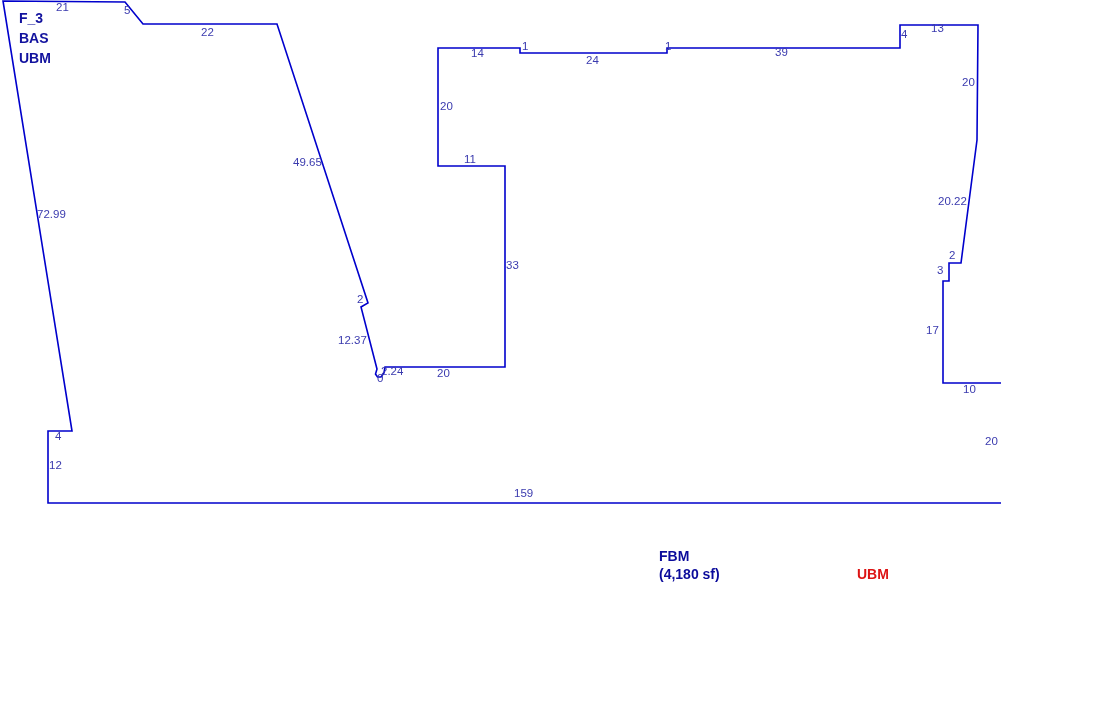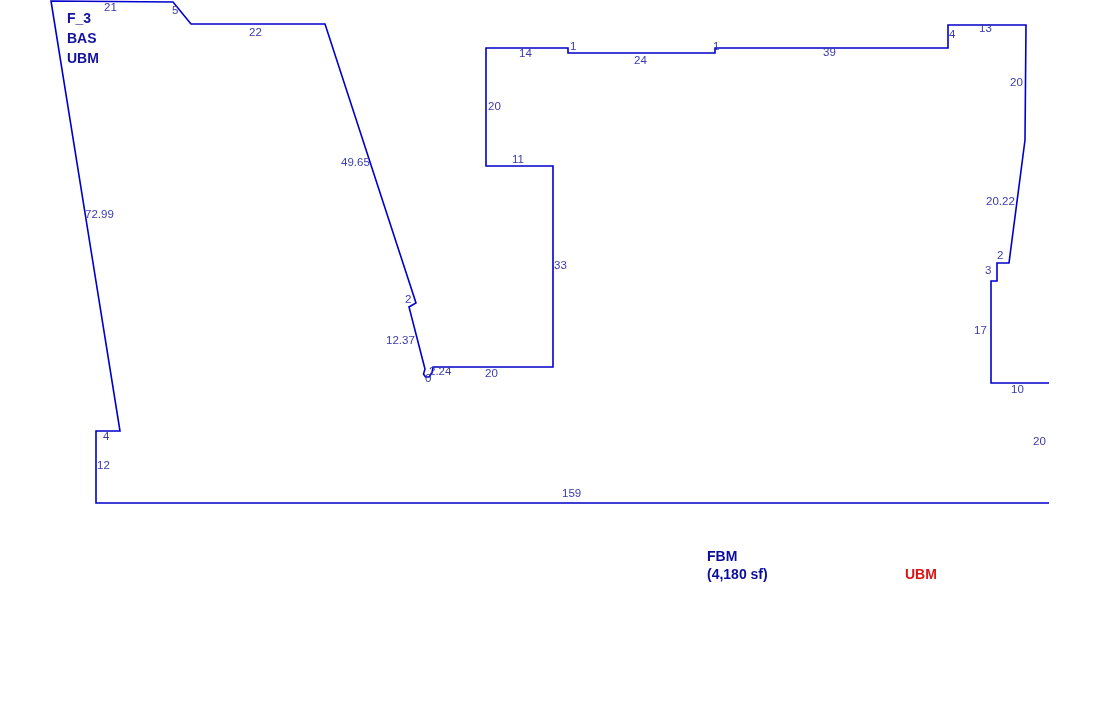--- a/index.html
+++ b/index.html
@@ -7,21 +7,20 @@
     padding: 0;
     background: #ffffff;
     font-family: "Liberation Sans", "DejaVu Sans", sans-serif;
   }
   .stage {
     position: relative;
     width: 1001px;
     height: 719px;
     background: #ffffff;
     overflow: hidden;
-    padding-left: 48px;
   }
   svg { display: block; }
   .outline {
     fill: none;
     stroke-width: 1.6px;
     stroke-linejoin: miter;
   }
   .dim-label {
     font-family: "Liberation Sans", "DejaVu Sans", sans-serif;
     font-size: 11.5px;

